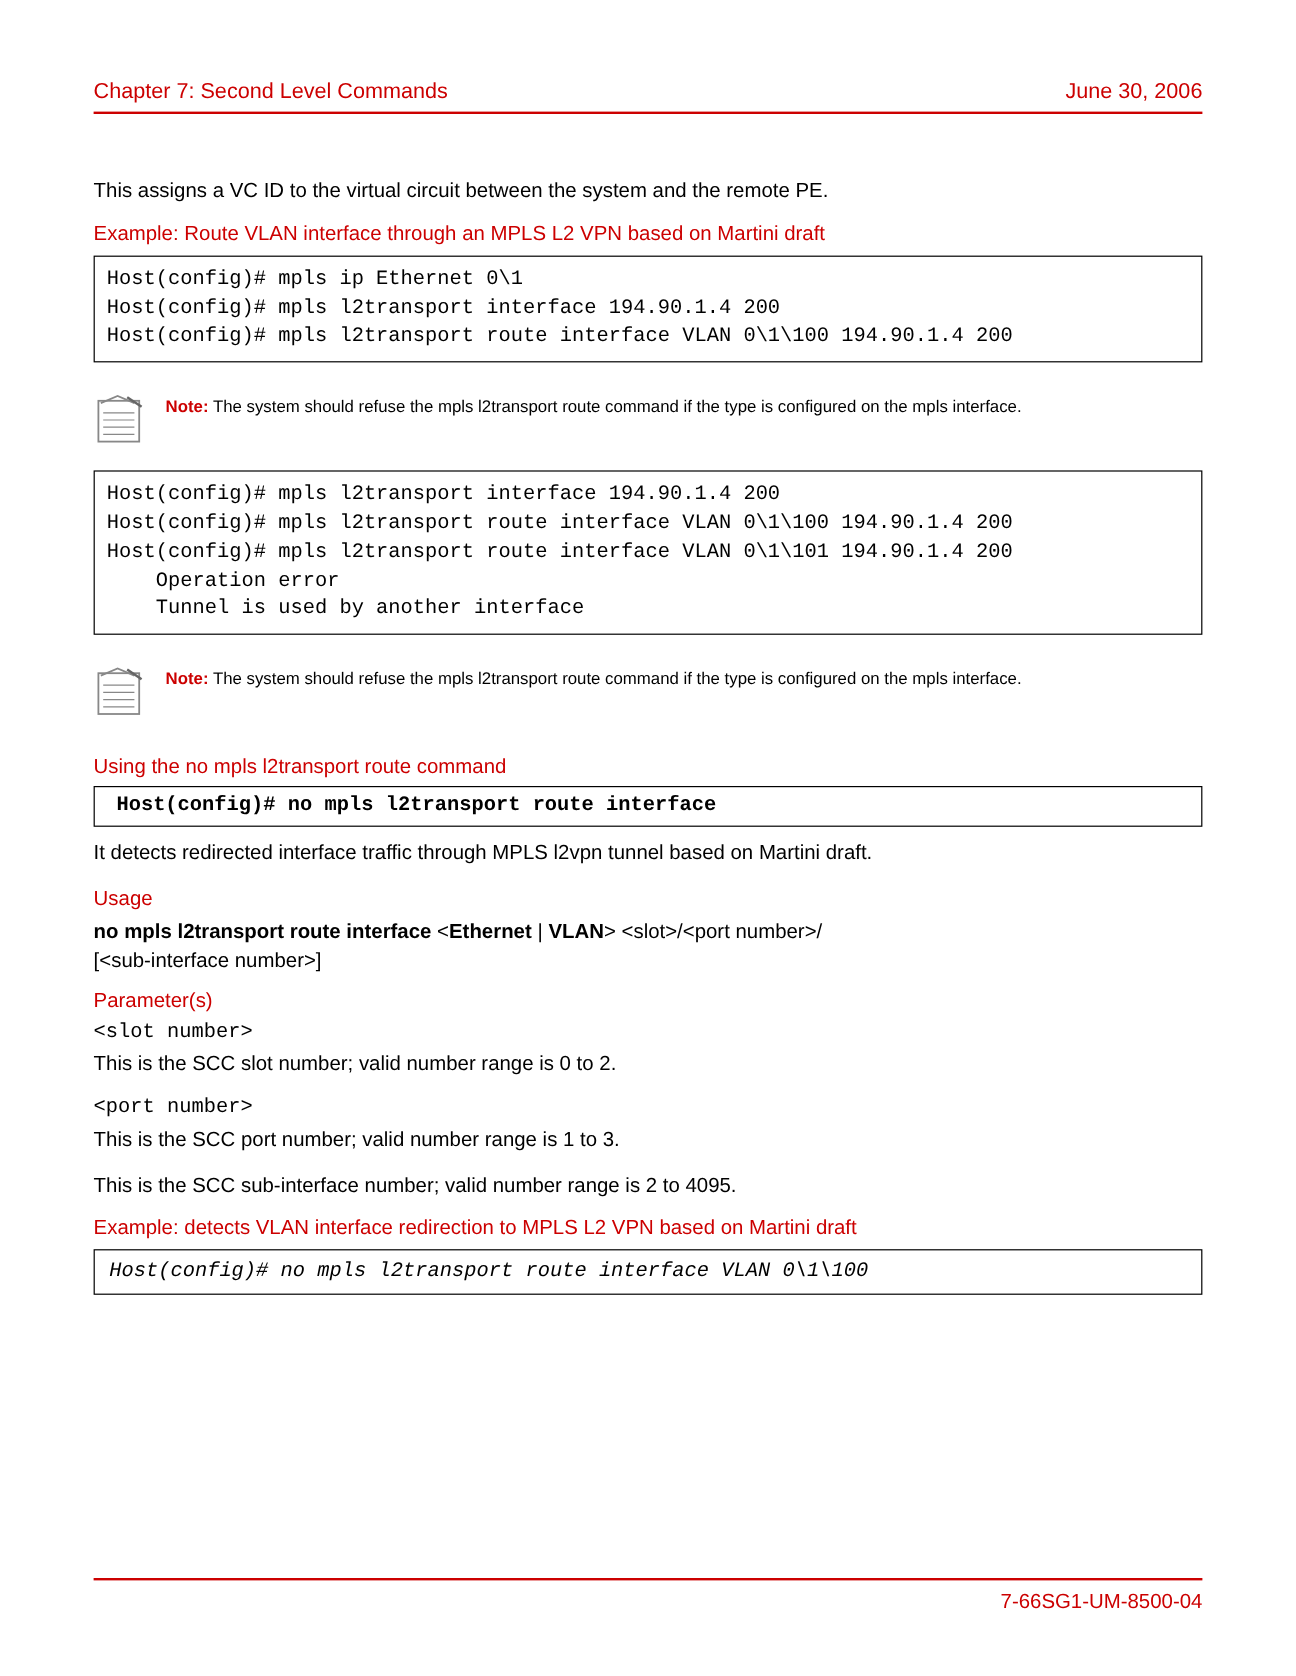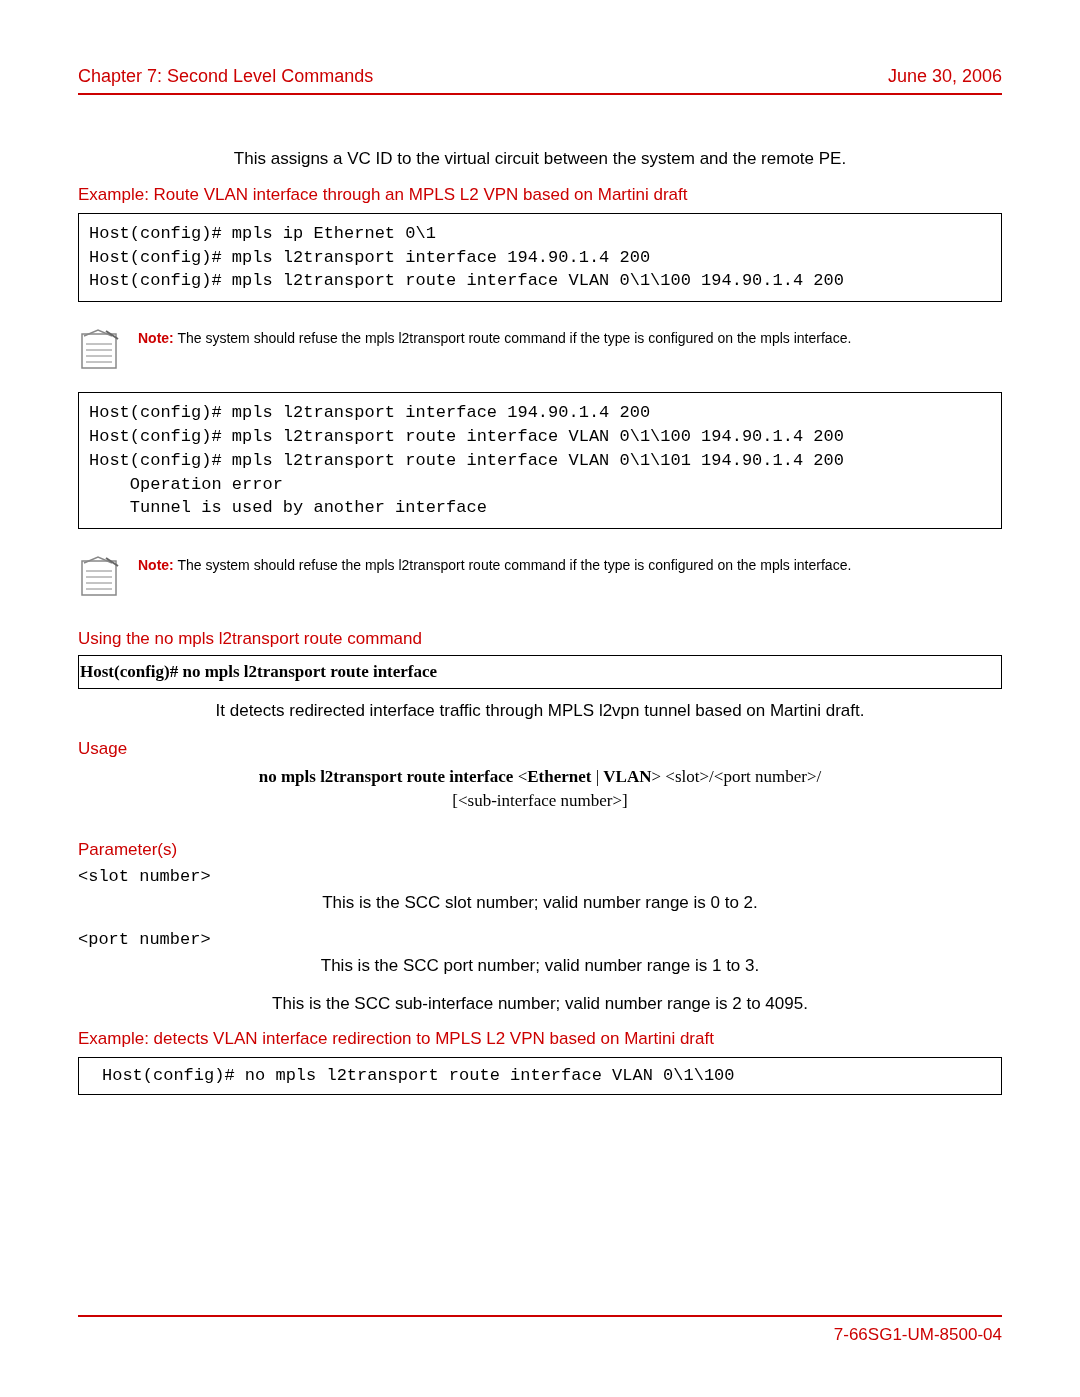--- a/index.html
+++ b/index.html
@@ -21,21 +21,21 @@
     align-items: flex-end;
     border-bottom: 2px solid #cc0000;
     padding-bottom: 6px;
     margin-bottom: 52px;
   }
   .header-left, .header-right {
     font-size: 18px;
     color: #cc0000;
   }
   .mono { font-family: "Courier New", Courier, monospace; font-size: 17px; line-height: 1.35; }
-  .body-text { font-size: 17px; line-height: 1.4; margin-top: 2px; text-align: center; }
+  .body-text { font-size: 17px; line-height: 1.4; margin-top: 2px; }
   .red-heading { color: #cc0000; font-size: 17px; margin-top: 12px; margin-bottom: 8px; }
   .red-subheading { color: #cc0000; font-size: 17px; margin-top: 24px; margin-bottom: 6px; }
   .code-box {
     border: 1px solid #000;
     padding: 8px 10px;
     margin: 8px 0 26px 0;
     font-family: "Courier New", Courier, monospace;
     font-size: 17px;
     white-space: pre;
     line-height: 1.4;
@@ -48,25 +48,24 @@
     margin: 10px 0 20px 0;
   }
   .note-icon {
     flex: 0 0 42px;
     height: 44px;
   }
   .note-icon svg { width: 42px; height: 44px; }
   .note-text { font-size: 14px; line-height: 1.45; }
   .note-text .bold-red { color: #cc0000; font-weight: bold; }
   .usage-block {
-    font-family: Liberation Serif, serif;
+    font-family: Liberation Sans, sans-serif;
     font-size: 17px;
     line-height: 1.45;
     white-space: pre-wrap;
-    text-align: center;
   }
   .usage-block .bold { font-weight: bold; }
   .param-block { margin-top: 6px; margin-bottom: 14px; }
   .footer-bar {
     position: absolute;
     left: 78px;
     right: 78px;
     bottom: 52px;
     border-top: 2px solid #cc0000;
     padding-top: 8px;
@@ -130,44 +129,44 @@
         <path d="M 6 8 L 20 2 L 34 8" fill="none" stroke="#888" stroke-width="1.5"></path>
         <line x1="28" y1="3" x2="40" y2="11" stroke="#666" stroke-width="2"></line>
       </svg>
     </div>
     <div class="note-text">
       <span class="bold-red">Note:</span><span> The system should refuse the mpls l2transport route command if the type is configured on the mpls interface.</span>
     </div>
   </div>
 
   <div class="red-subheading gap-lg">Using the no mpls l2transport route command</div>
-  <div class="code-box bold" style="padding:4px 1px; margin:4px 0 10px 0;font-family:Liberation Serif, serif;">Host(config)# no mpls l2transport route interface</div>
+  <div class="code-box bold" style="padding:4px 18px; margin:4px 0 10px 0;">Host(config)# no mpls l2transport route interface</div>
   <div class="body-text">It detects redirected interface traffic through MPLS l2vpn tunnel based on Martini draft.</div>
 
   <div class="red-subheading" style="margin-top:16px;">Usage</div>
   <div class="usage-block"><span class="bold">no mpls l2transport route interface</span><span> &lt;</span><span class="bold">Ethernet</span><span> | </span><span class="bold">VLAN</span><span>&gt; &lt;slot&gt;/&lt;port number&gt;/
 [&lt;sub-interface number&gt;]</span></div>
 
-  <div class="red-subheading" style="margin-top:26px;">Parameter(s)</div>
+  <div class="red-subheading" style="margin-top:10px;">Parameter(s)</div>
 
   <div class="param-block">
     <div class="mono">&lt;slot number&gt;</div>
     <div class="body-text">This is the SCC slot number; valid number range is 0 to 2.</div>
   </div>
 
   <div class="param-block">
     <div class="mono">&lt;port number&gt;</div>
     <div class="body-text">This is the SCC port number; valid number range is 1 to 3.</div>
   </div>
 
   <div class="param-block">
     <div class="body-text">This is the SCC sub-interface number; valid number range is 2 to 4095.</div>
   </div>
 
   <div class="red-heading">Example: detects VLAN interface redirection to MPLS L2 VPN based on Martini draft</div>
-  <div class="code-box" style="padding:6px 23px;">Host(config)# no mpls l2transport route interface VLAN 0\1\100</div>
+  <div class="code-box" style="padding:6px 12px;font-style:italic;">Host(config)# no mpls l2transport route interface VLAN 0\1\100</div>
 
   <div class="footer-bar">
     <span>7-66</span>
     <span>SG1-UM-8500-04</span>
   </div>
 
 </div>
 
 </body></html>

